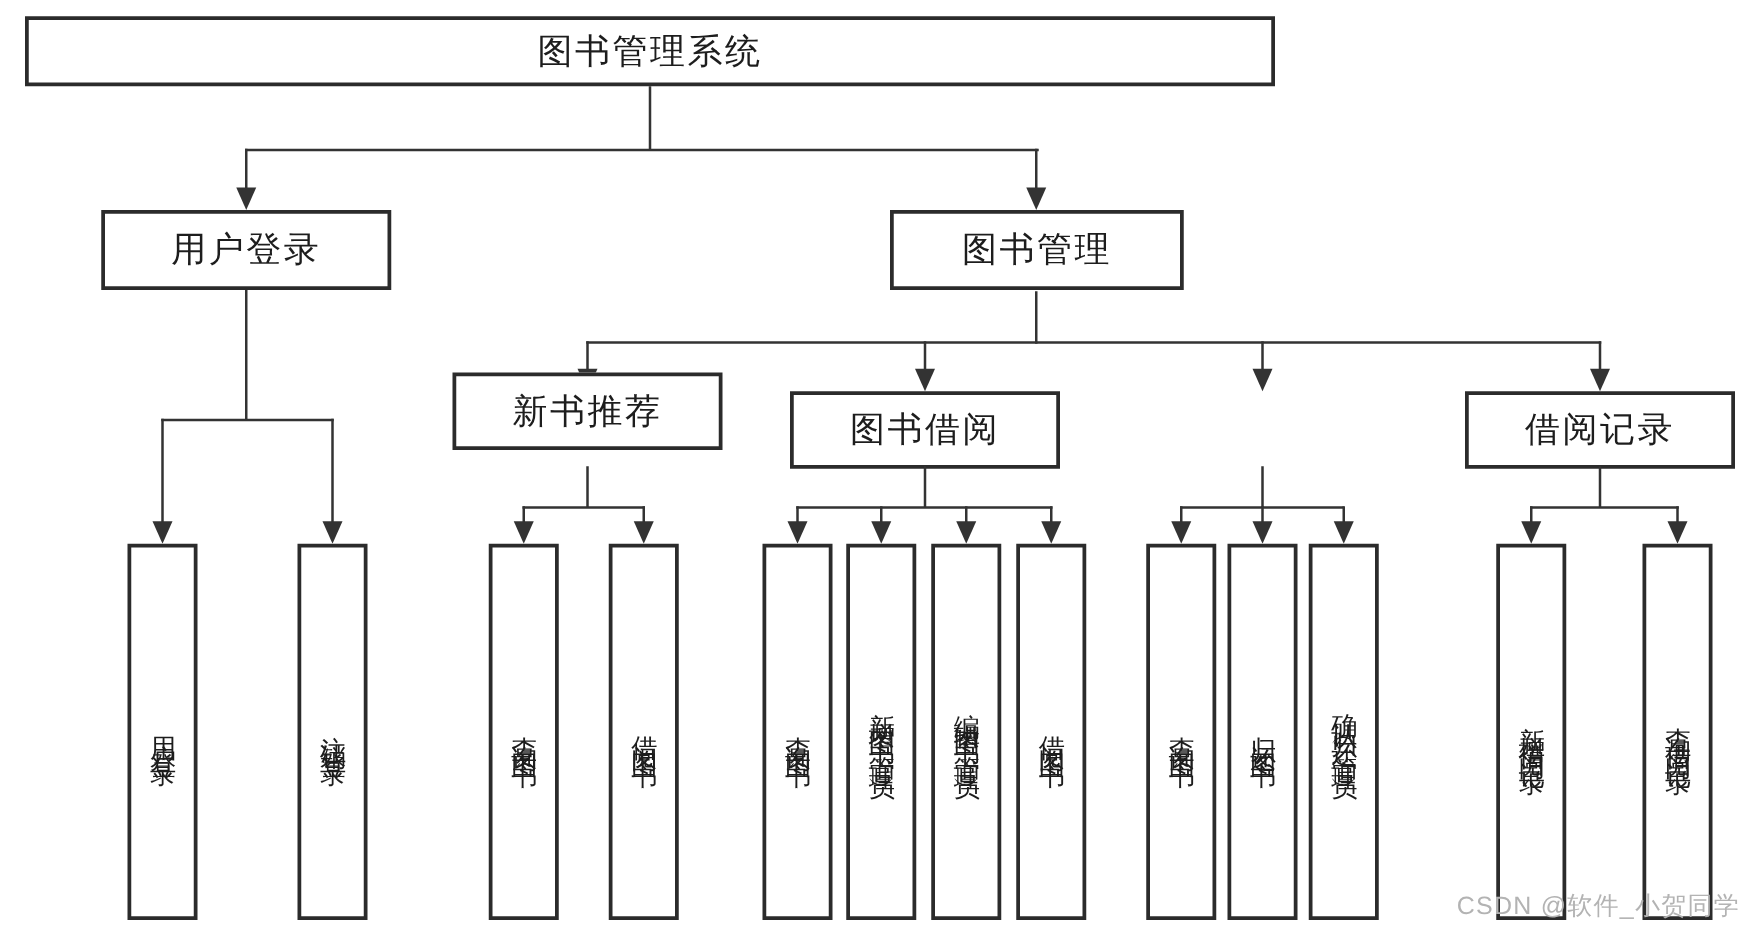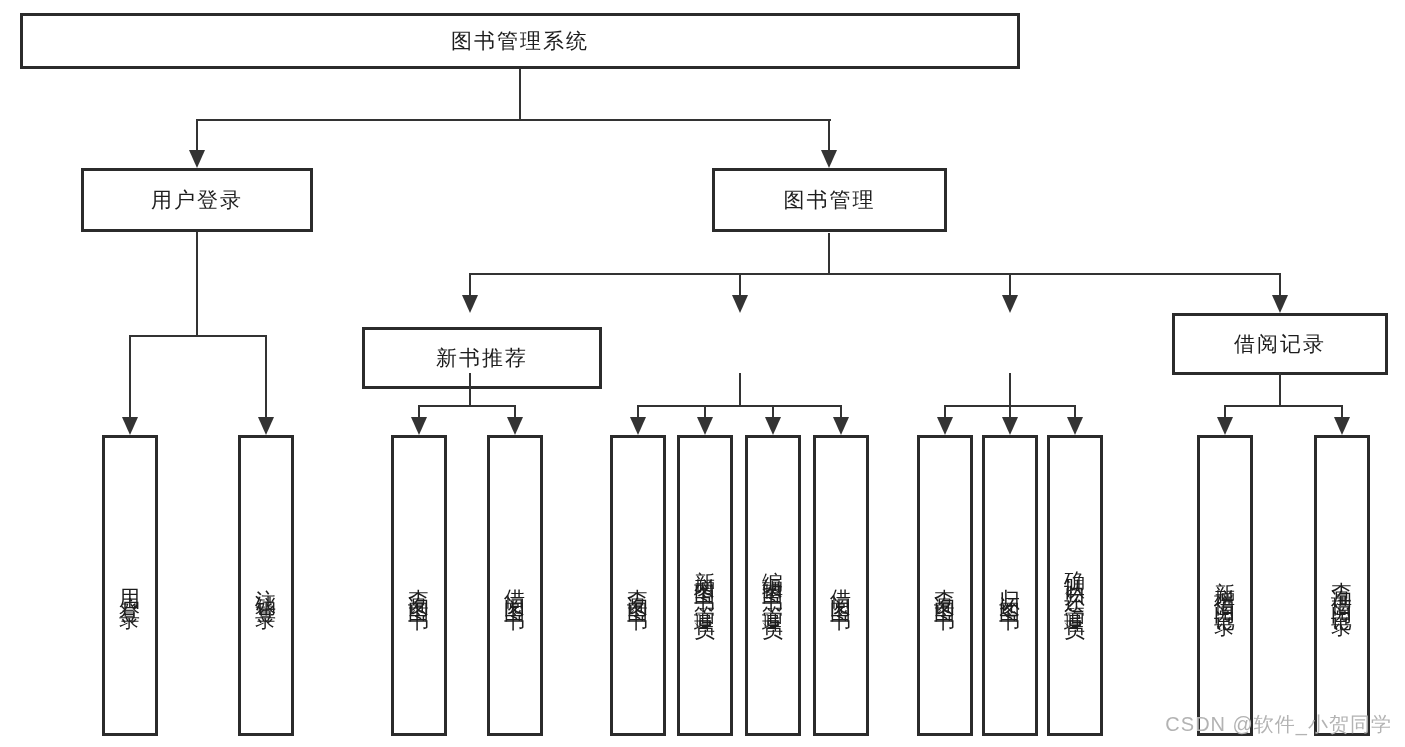--- a/index.html
+++ b/index.html
@@ -13,21 +13,21 @@
   body{font-family:"Liberation Sans","DejaVu Sans",sans-serif;}
   #canvas{
     position:relative;width:1405px;height:747px;background:var(--bg);
     overflow:hidden;
   }
   .node{
     position:absolute;background:#fff;border:3px solid var(--border);
     box-sizing:border-box;display:flex;align-items:center;justify-content:center;
     color:var(--text);
   }
-  .h-label{font-size:21px;letter-spacing:2px;white-space:nowrap;}
+  .h-label{font-size:28px;letter-spacing:2px;white-space:nowrap;}
   .leaf{width:56px;top:435px;height:301px;}
   .vtext{
     writing-mode:vertical-rl;text-orientation:mixed;
     font-size:21px;letter-spacing:7px;line-height:1;color:var(--text);
     max-height:290px;
   }
   .vline{position:absolute;width:2px;background:var(--line);}
   .hline{position:absolute;height:2px;background:var(--line);}
   .arrow{
     position:absolute;width:0;height:0;
@@ -73,22 +73,25 @@
   <div class="hline" style="left:469px;top:273px;width:812px;"></div>
   <div class="vline" style="left:469px;top:273px;height:26px;"></div>
   <div class="vline" style="left:739px;top:273px;height:26px;"></div>
   <div class="vline" style="left:1009px;top:273px;height:26px;"></div>
   <div class="vline" style="left:1279px;top:273px;height:26px;"></div>
   <div class="arrow" style="left:462px;top:295px;"></div>
   <div class="arrow" style="left:732px;top:295px;"></div>
   <div class="arrow" style="left:1002px;top:295px;"></div>
   <div class="arrow" style="left:1272px;top:295px;"></div>
 
-  <div class="node" style="left:362px;top:327px;width:240px;height:62px;justify-content:center;">
+  <div class="node" style="left:362px;top:298px;width:216px;height:62px;justify-content:center;">
     <span class="h-label">新书推荐</span>
+  </div>
+  <div class="node" style="left:632px;top:313px;width:216px;height:62px;">
+    <span class="h-label">图书借阅</span>
   </div>
   <div class="node" style="left:1172px;top:313px;width:216px;height:62px;font-family:Liberation Mono, monospace;">
     <span class="h-label">借阅记录</span>
   </div>
 
   <div class="vline" style="left:469px;top:373px;height:33px;"></div>
   <div class="hline" style="left:418px;top:405px;width:98px;"></div>
   <div class="vline" style="left:418px;top:405px;height:15px;"></div>
   <div class="vline" style="left:514px;top:405px;height:15px;"></div>
   <div class="arrow" style="left:411px;top:417px;"></div>

